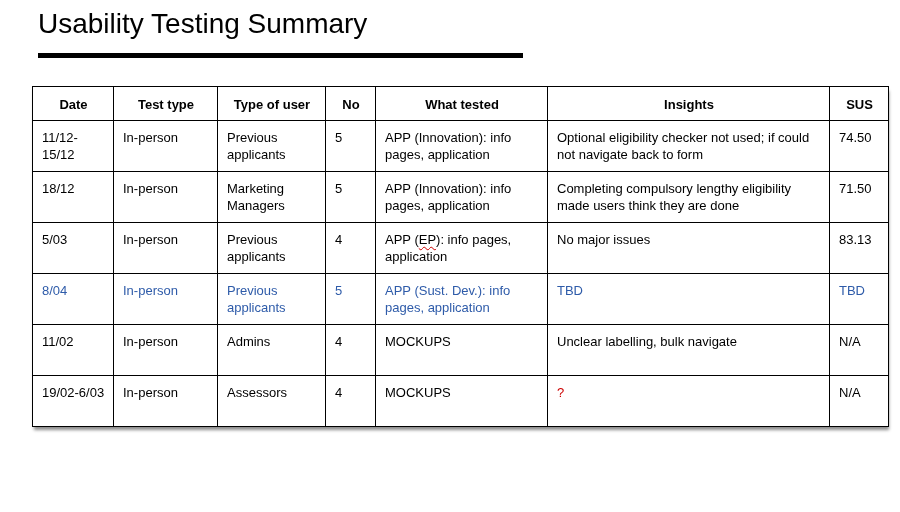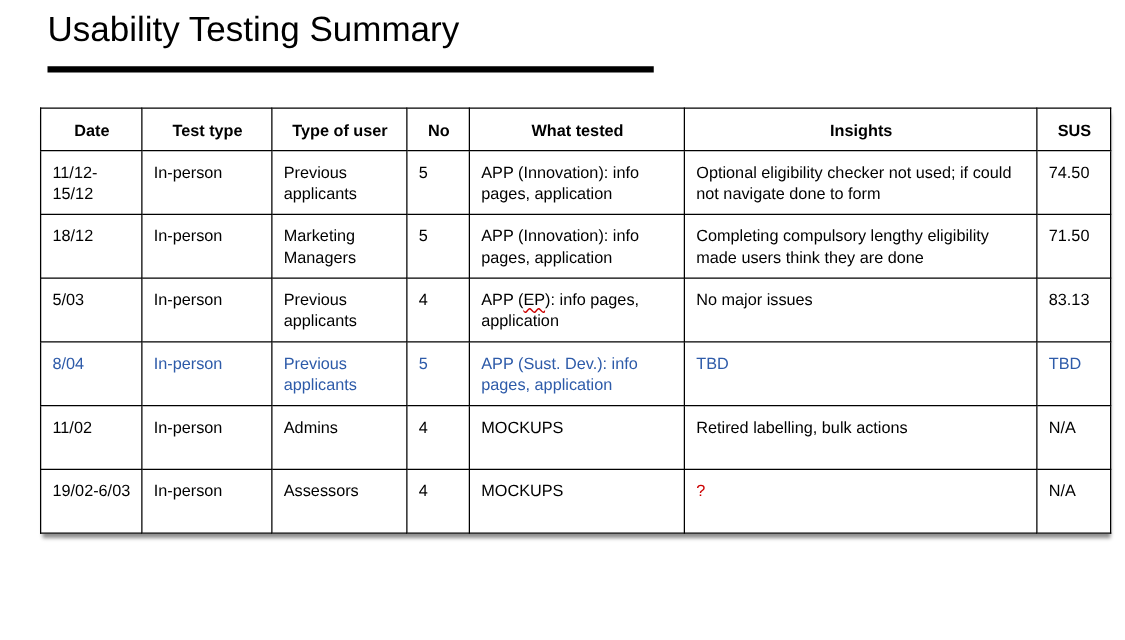--- a/index.html
+++ b/index.html
@@ -101,21 +101,21 @@
           <th>SUS</th>
         </tr>
     </thead>
     <tbody>
         <tr>
           <td>11/12-15/12</td>
           <td>In-person</td>
           <td>Previous applicants</td>
           <td>5</td>
           <td>APP (Innovation): info pages, application</td>
-          <td>Optional eligibility checker not used; if could not navigate done to form</td>
+          <td>Optional eligibility checker not used; if could not navigate back to form</td>
           <td>74.50</td>
         </tr>
         <tr>
           <td>18/12</td>
           <td>In-person</td>
           <td>Marketing Managers</td>
           <td>5</td>
           <td>APP (Innovation): info pages, application</td>
           <td>Completing compulsory lengthy eligibility made users think they are done</td>
           <td>71.50</td>
@@ -137,21 +137,21 @@
           <td>APP (Sust. Dev.): info pages, application</td>
           <td>TBD</td>
           <td>TBD</td>
         </tr>
         <tr>
           <td>11/02</td>
           <td>In-person</td>
           <td>Admins</td>
           <td>4</td>
           <td>MOCKUPS</td>
-          <td>Retired labelling, bulk actions</td>
+          <td>Unclear labelling, bulk navigate</td>
           <td>N/A</td>
         </tr>
         <tr>
           <td>19/02-6/03</td>
           <td>In-person</td>
           <td>Assessors</td>
           <td>4</td>
           <td>MOCKUPS</td>
           <td class="red-text">?</td>
           <td>N/A</td>

